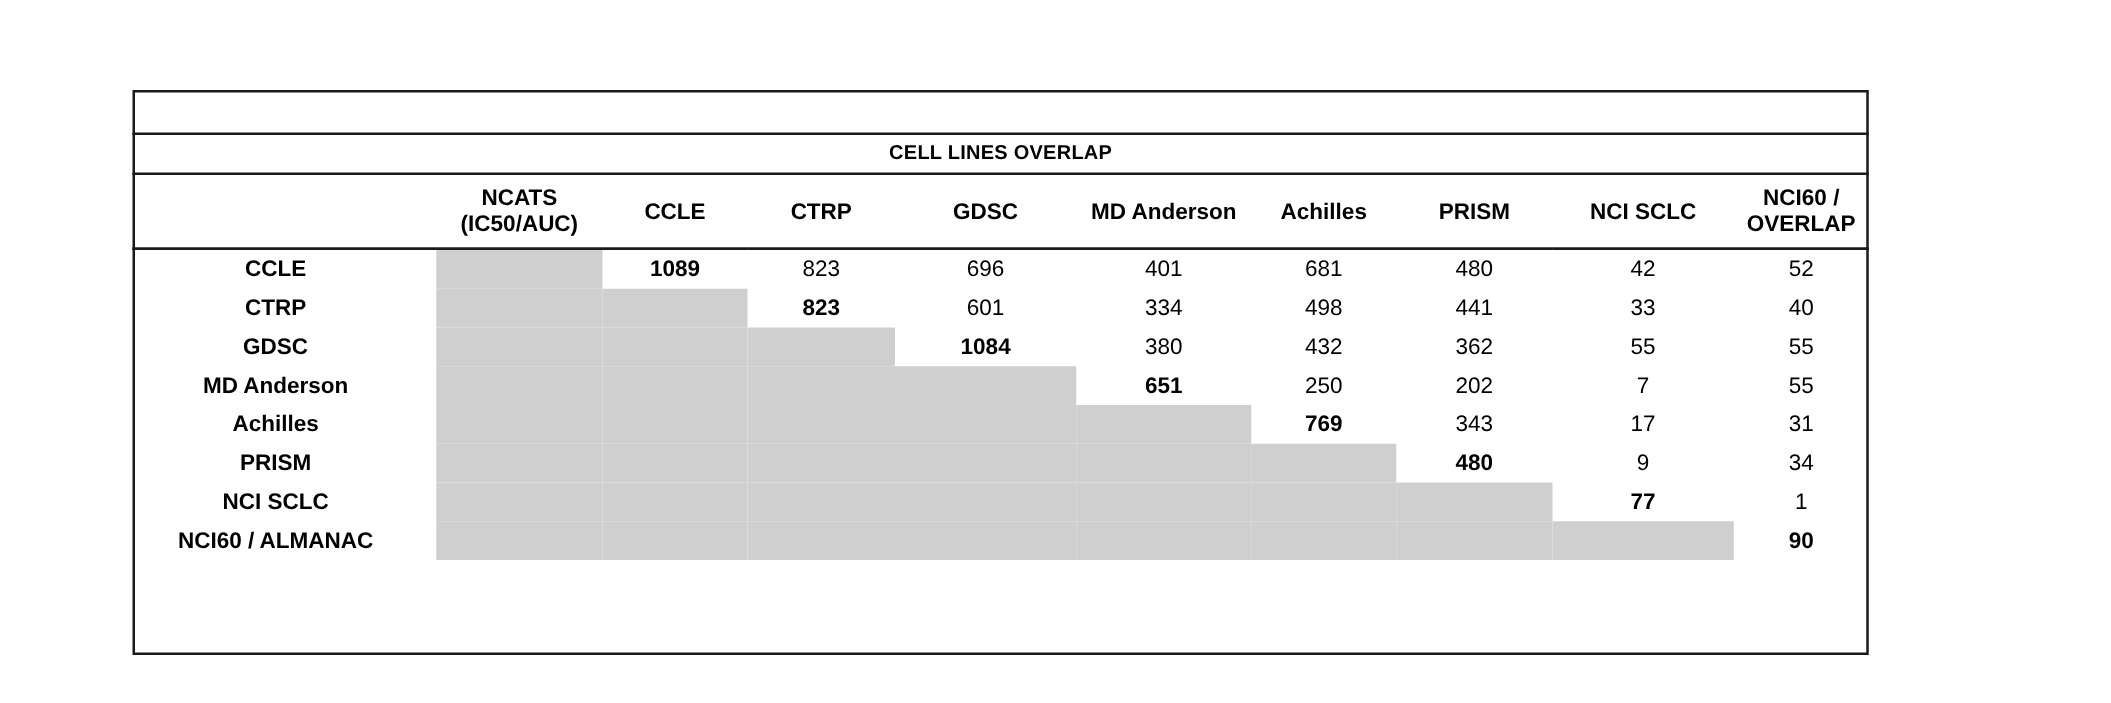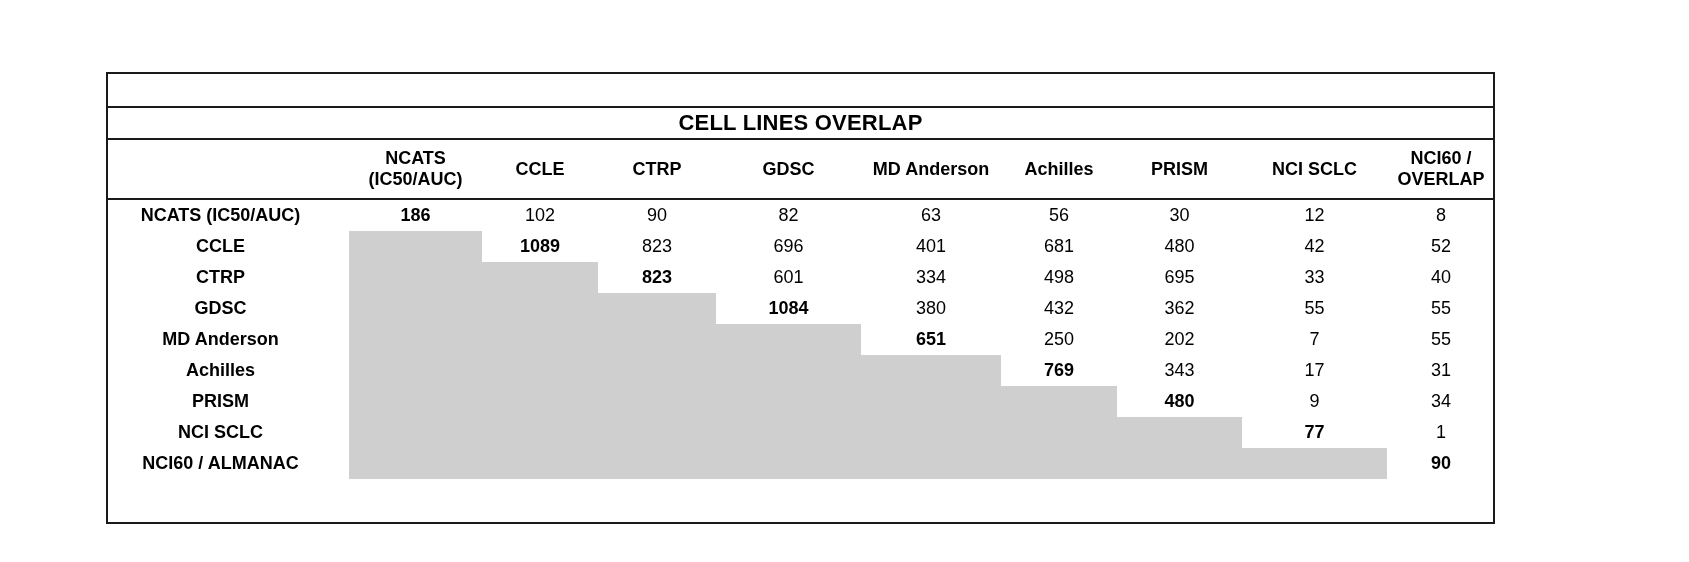--- a/index.html
+++ b/index.html
@@ -40,21 +40,21 @@
     position: absolute;
     left: 0;
     top: 34px;
     width: 1389px;
     height: 34px;
     border-top: 2px solid #1a1a1a;
     border-bottom: 2px solid #1a1a1a;
     box-sizing: border-box;
     text-align: center;
     font-weight: bold;
-    font-size: 22px;
+    font-size: 16px;
     line-height: 30px;
     letter-spacing: 0.2px;
   }
   table.overlap {
     position: absolute;
     left: 0;
     top: 68px;
     width: 1389px;
     border-collapse: collapse;
     table-layout: fixed;
@@ -143,32 +143,20 @@
           <th class="col-head">PRISM</th>
           <th class="col-head">NCI SCLC</th>
           <th class="col-head">
             <div>NCI60 /</div>
             <div>OVERLAP</div>
           </th>
         </tr>
       </thead>
       <tbody>
 
-        <tr>
-          <td class="row-head">NCATS (IC50/AUC)</td>
-          <td class="diag">186</td>
-          <td class="val">102</td>
-          <td class="val">90</td>
-          <td class="val">82</td>
-          <td class="val">63</td>
-          <td class="val">56</td>
-          <td class="val">30</td>
-          <td class="val">12</td>
-          <td class="val">8</td>
-        </tr>
 
         <tr>
           <td class="row-head">CCLE</td>
           <td class="filled"></td>
           <td class="diag">1089</td>
           <td class="val">823</td>
           <td class="val">696</td>
           <td class="val">401</td>
           <td class="val">681</td>
           <td class="val">480</td>
@@ -177,21 +165,21 @@
         </tr>
 
         <tr>
           <td class="row-head">CTRP</td>
           <td class="filled"></td>
           <td class="filled"></td>
           <td class="diag">823</td>
           <td class="val">601</td>
           <td class="val">334</td>
           <td class="val">498</td>
-          <td class="val">695</td>
+          <td class="val">441</td>
           <td class="val">33</td>
           <td class="val">40</td>
         </tr>
 
         <tr>
           <td class="row-head">GDSC</td>
           <td class="filled"></td>
           <td class="filled"></td>
           <td class="filled"></td>
           <td class="diag">1084</td>

